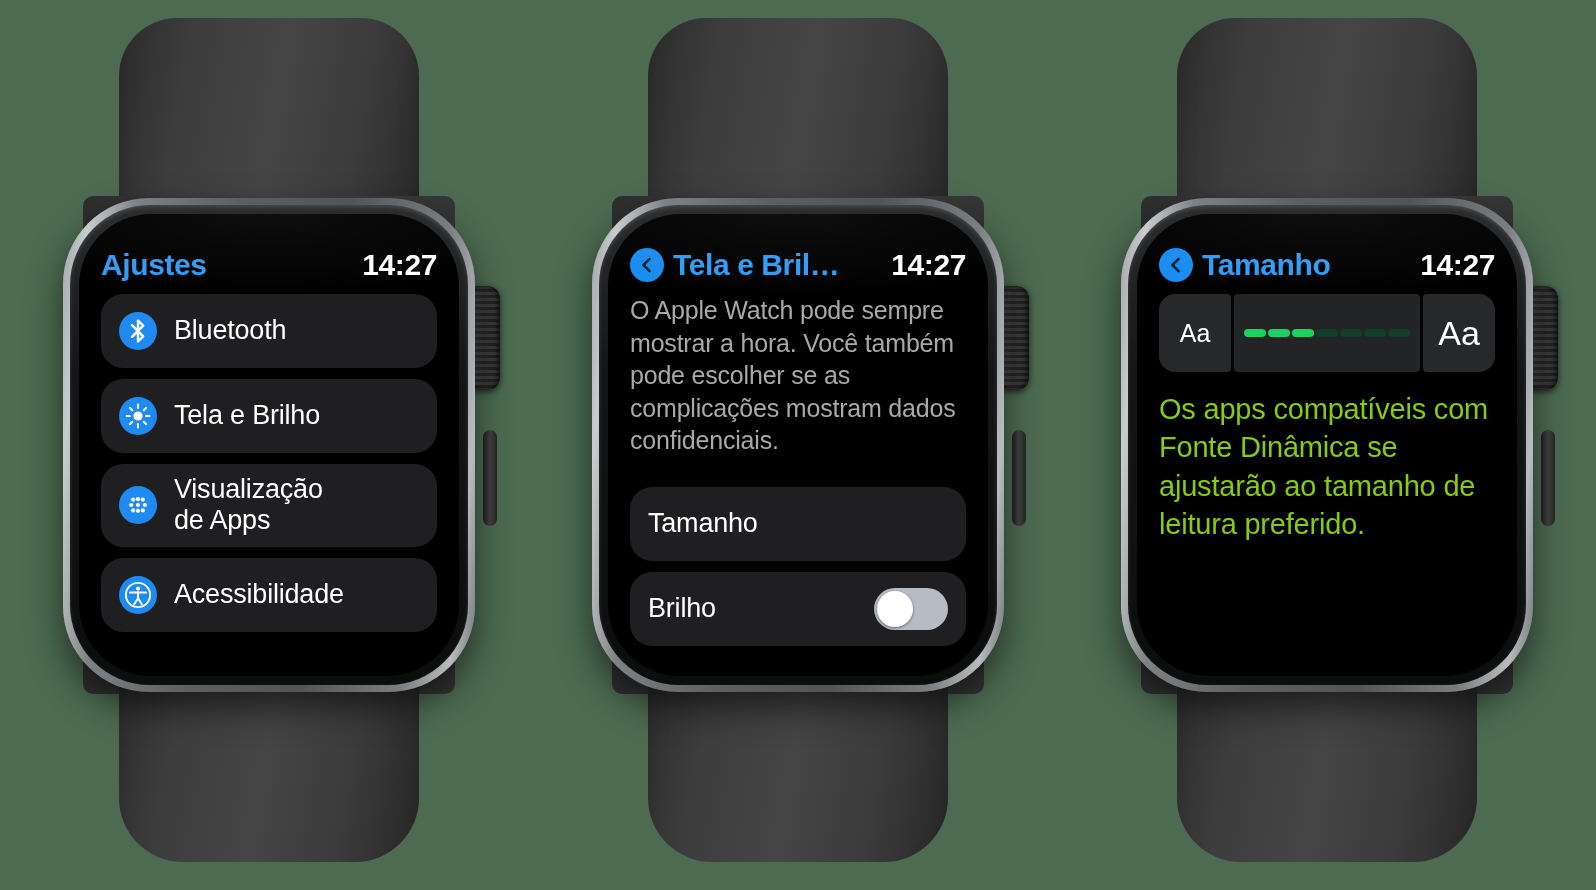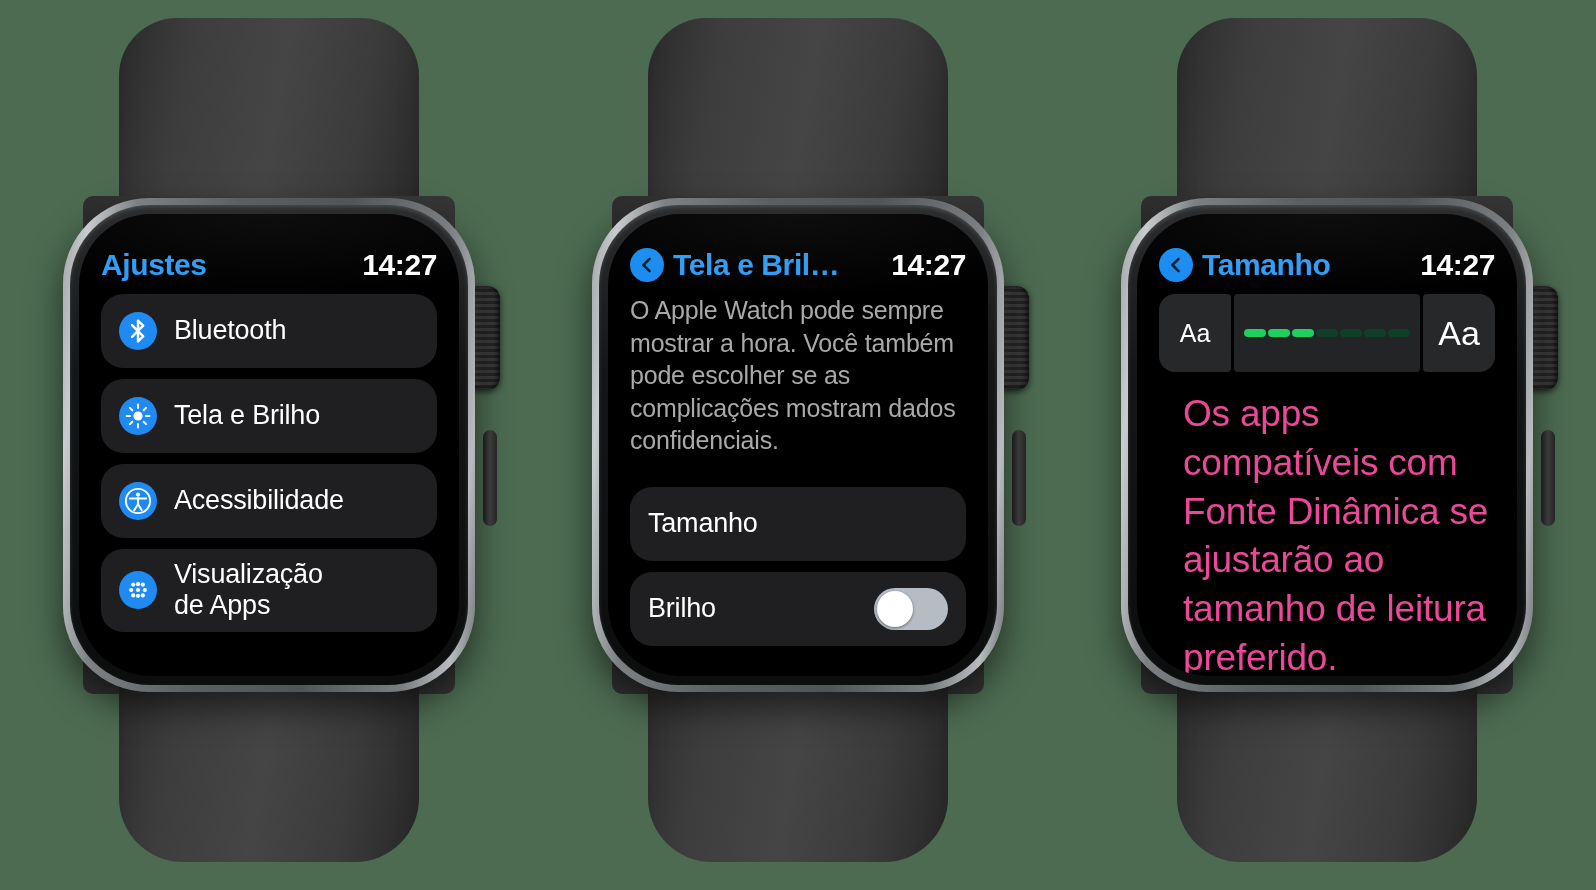--- a/index.html
+++ b/index.html
@@ -231,21 +231,21 @@
     box-shadow: 0 1px 3px rgba(0,0,0,.45);
   }
 
   
   .para {
     font-size: 25px;
     line-height: 1.30;
     letter-spacing: -.2px;
     color: #a9a9ab;
   }
-  .para.bright { color: #ec4899; font-size: 37px; line-height: 1.32; margin-left: 24px; }
+  .para.bright { color: #84cc16; font-size: 29px; line-height: 1.32; }
 
   
   .size-ctrl {
     display: flex;
     align-items: stretch;
     gap: 3px;
     height: 78px;
     margin-bottom: 18px;
   }
   .size-btn {
@@ -323,49 +323,49 @@
                       <line x1="21.1" y1="4.9" x2="18.7" y2="7.3"></line>
                       <line x1="7.3" y1="18.7" x2="4.9" y2="21.1"></line>
                     </g>
                   </svg>
                 </span>
                 <span class="row-label">Tela e Brilho</span>
               </div>
 
               <div class="row">
                 <span class="app-icon">
-                  <svg width="28" height="28" viewBox="0 0 28 28">
-                    <circle cx="14" cy="14" r="12.1" fill="none" stroke="#fff" stroke-width="1.9"></circle>
-                    <circle cx="14" cy="7.6" r="2.05" fill="#fff"></circle>
-                    <path d="M5.9 11.4 H22.1" stroke="#fff" stroke-width="2" stroke-linecap="round"></path>
-                    <path d="M14 11 V17.2 L10.2 23.2 M14 17.2 L17.8 23.2" stroke="#fff" stroke-width="2" stroke-linecap="round" fill="none"></path>
-                  </svg>
-                </span>
-                <span class="row-label">Acessibilidade</span>
-              </div>
-
-              <div class="row">
-                <span class="app-icon">
                   <svg width="26" height="26" viewBox="0 0 26 26">
                     <g fill="#fff">
                       <circle cx="8.2" cy="7.6" r="2.1"></circle>
                       <circle cx="13" cy="7.2" r="2.1"></circle>
                       <circle cx="17.8" cy="7.6" r="2.1"></circle>
                       <circle cx="6.2" cy="13" r="2.1"></circle>
                       <circle cx="13" cy="13" r="2.1"></circle>
                       <circle cx="19.8" cy="13" r="2.1"></circle>
                       <circle cx="8.2" cy="18.4" r="2.1"></circle>
                       <circle cx="13" cy="18.8" r="2.1"></circle>
                       <circle cx="17.8" cy="18.4" r="2.1"></circle>
                     </g>
                   </svg>
                 </span>
                 <span class="row-label">Visualização<br>de Apps</span>
               </div>
 
+              <div class="row">
+                <span class="app-icon">
+                  <svg width="28" height="28" viewBox="0 0 28 28">
+                    <circle cx="14" cy="14" r="12.1" fill="none" stroke="#fff" stroke-width="1.9"></circle>
+                    <circle cx="14" cy="7.6" r="2.05" fill="#fff"></circle>
+                    <path d="M5.9 11.4 H22.1" stroke="#fff" stroke-width="2" stroke-linecap="round"></path>
+                    <path d="M14 11 V17.2 L10.2 23.2 M14 17.2 L17.8 23.2" stroke="#fff" stroke-width="2" stroke-linecap="round" fill="none"></path>
+                  </svg>
+                </span>
+                <span class="row-label">Acessibilidade</span>
+              </div>
+
             </div>
           </div>
         </div>
       </div>
     </div>
   </div>
 
   <div class="watch">
     <div class="band band-top"></div>
     <div class="band-flare up"></div>

